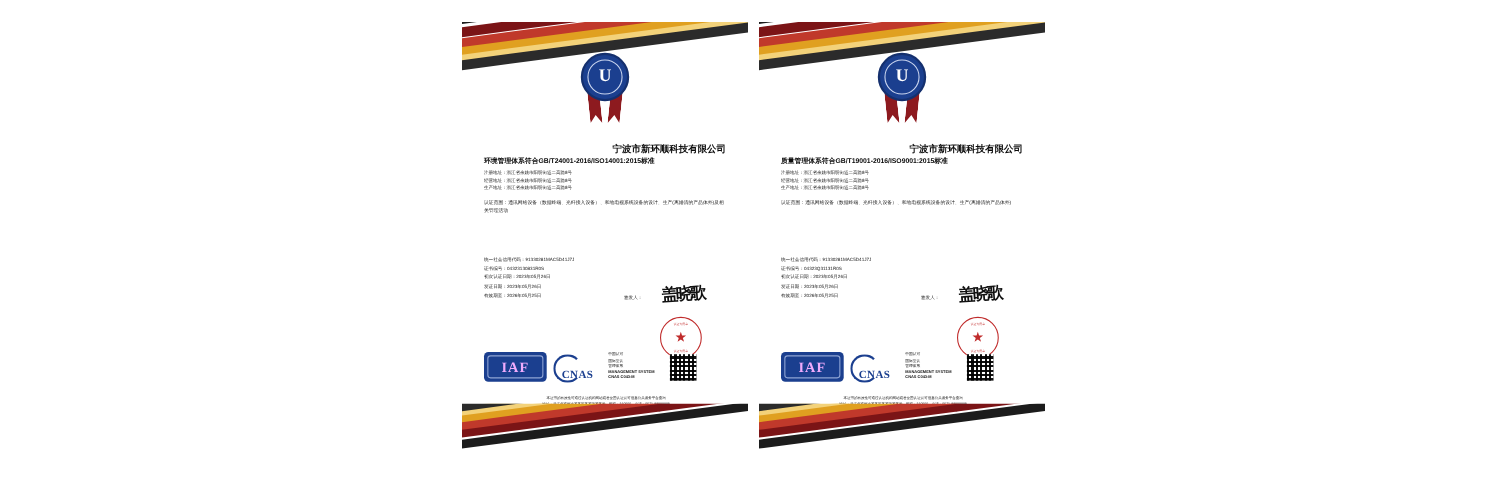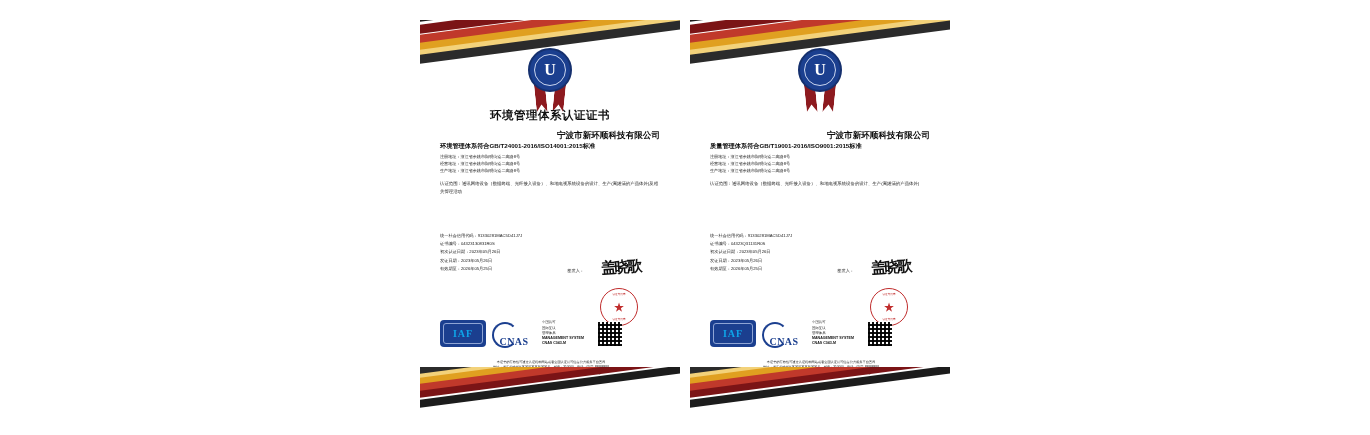--- a/index.html
+++ b/index.html
@@ -222,30 +222,30 @@
 
   
   .logos {
     position: absolute;
     top: 300px; left: 20px;
     display: flex;
     align-items: center;
     gap: 6px;
   }
   .iaf {
-    width: 46px; height: 27px;
+    width: 57px; height: 27px;
     border-radius: 4px;
     background: #1b3f8f;
-    color: #0ea5e9;
+    color: #f0abfc;
     display: flex;
     align-items: center;
     justify-content: center;
     font-family: "Liberation Serif", serif;
     font-weight: bold;
-    font-size: 10px;
+    font-size: 13px;
     letter-spacing: 1px;
     position: relative;
   }
   .iaf::after {
     content: "";
     position: absolute;
     left: 3px; right: 3px; top: 3px; bottom: 3px;
     border: 1px solid #8ea4d4;
     border-radius: 3px;
   }
@@ -315,21 +315,20 @@
     </div>
 
     <div class="emblem">
       <div class="ribbon-l"></div>
       <div class="ribbon-r"></div>
       <div class="seal">
         <div class="inner">U</div>
       </div>
     </div>
 
-    <div class="cert-title">环境管理体系认证证书</div>
     <div class="company">宁波市新环顺科技有限公司</div>
     <div class="standard">环境管理体系符合GB/T24001-2016/ISO14001:2015标准</div>
 
     <div class="addr-block">
       <div>注册地址：浙江省余姚市阳明街道二高路8号</div>
       <div>经营地址：浙江省余姚市阳明街道二高路8号</div>
       <div>生产地址：浙江省余姚市阳明街道二高路8号</div>
     </div>
 
     <div class="scope-block">

